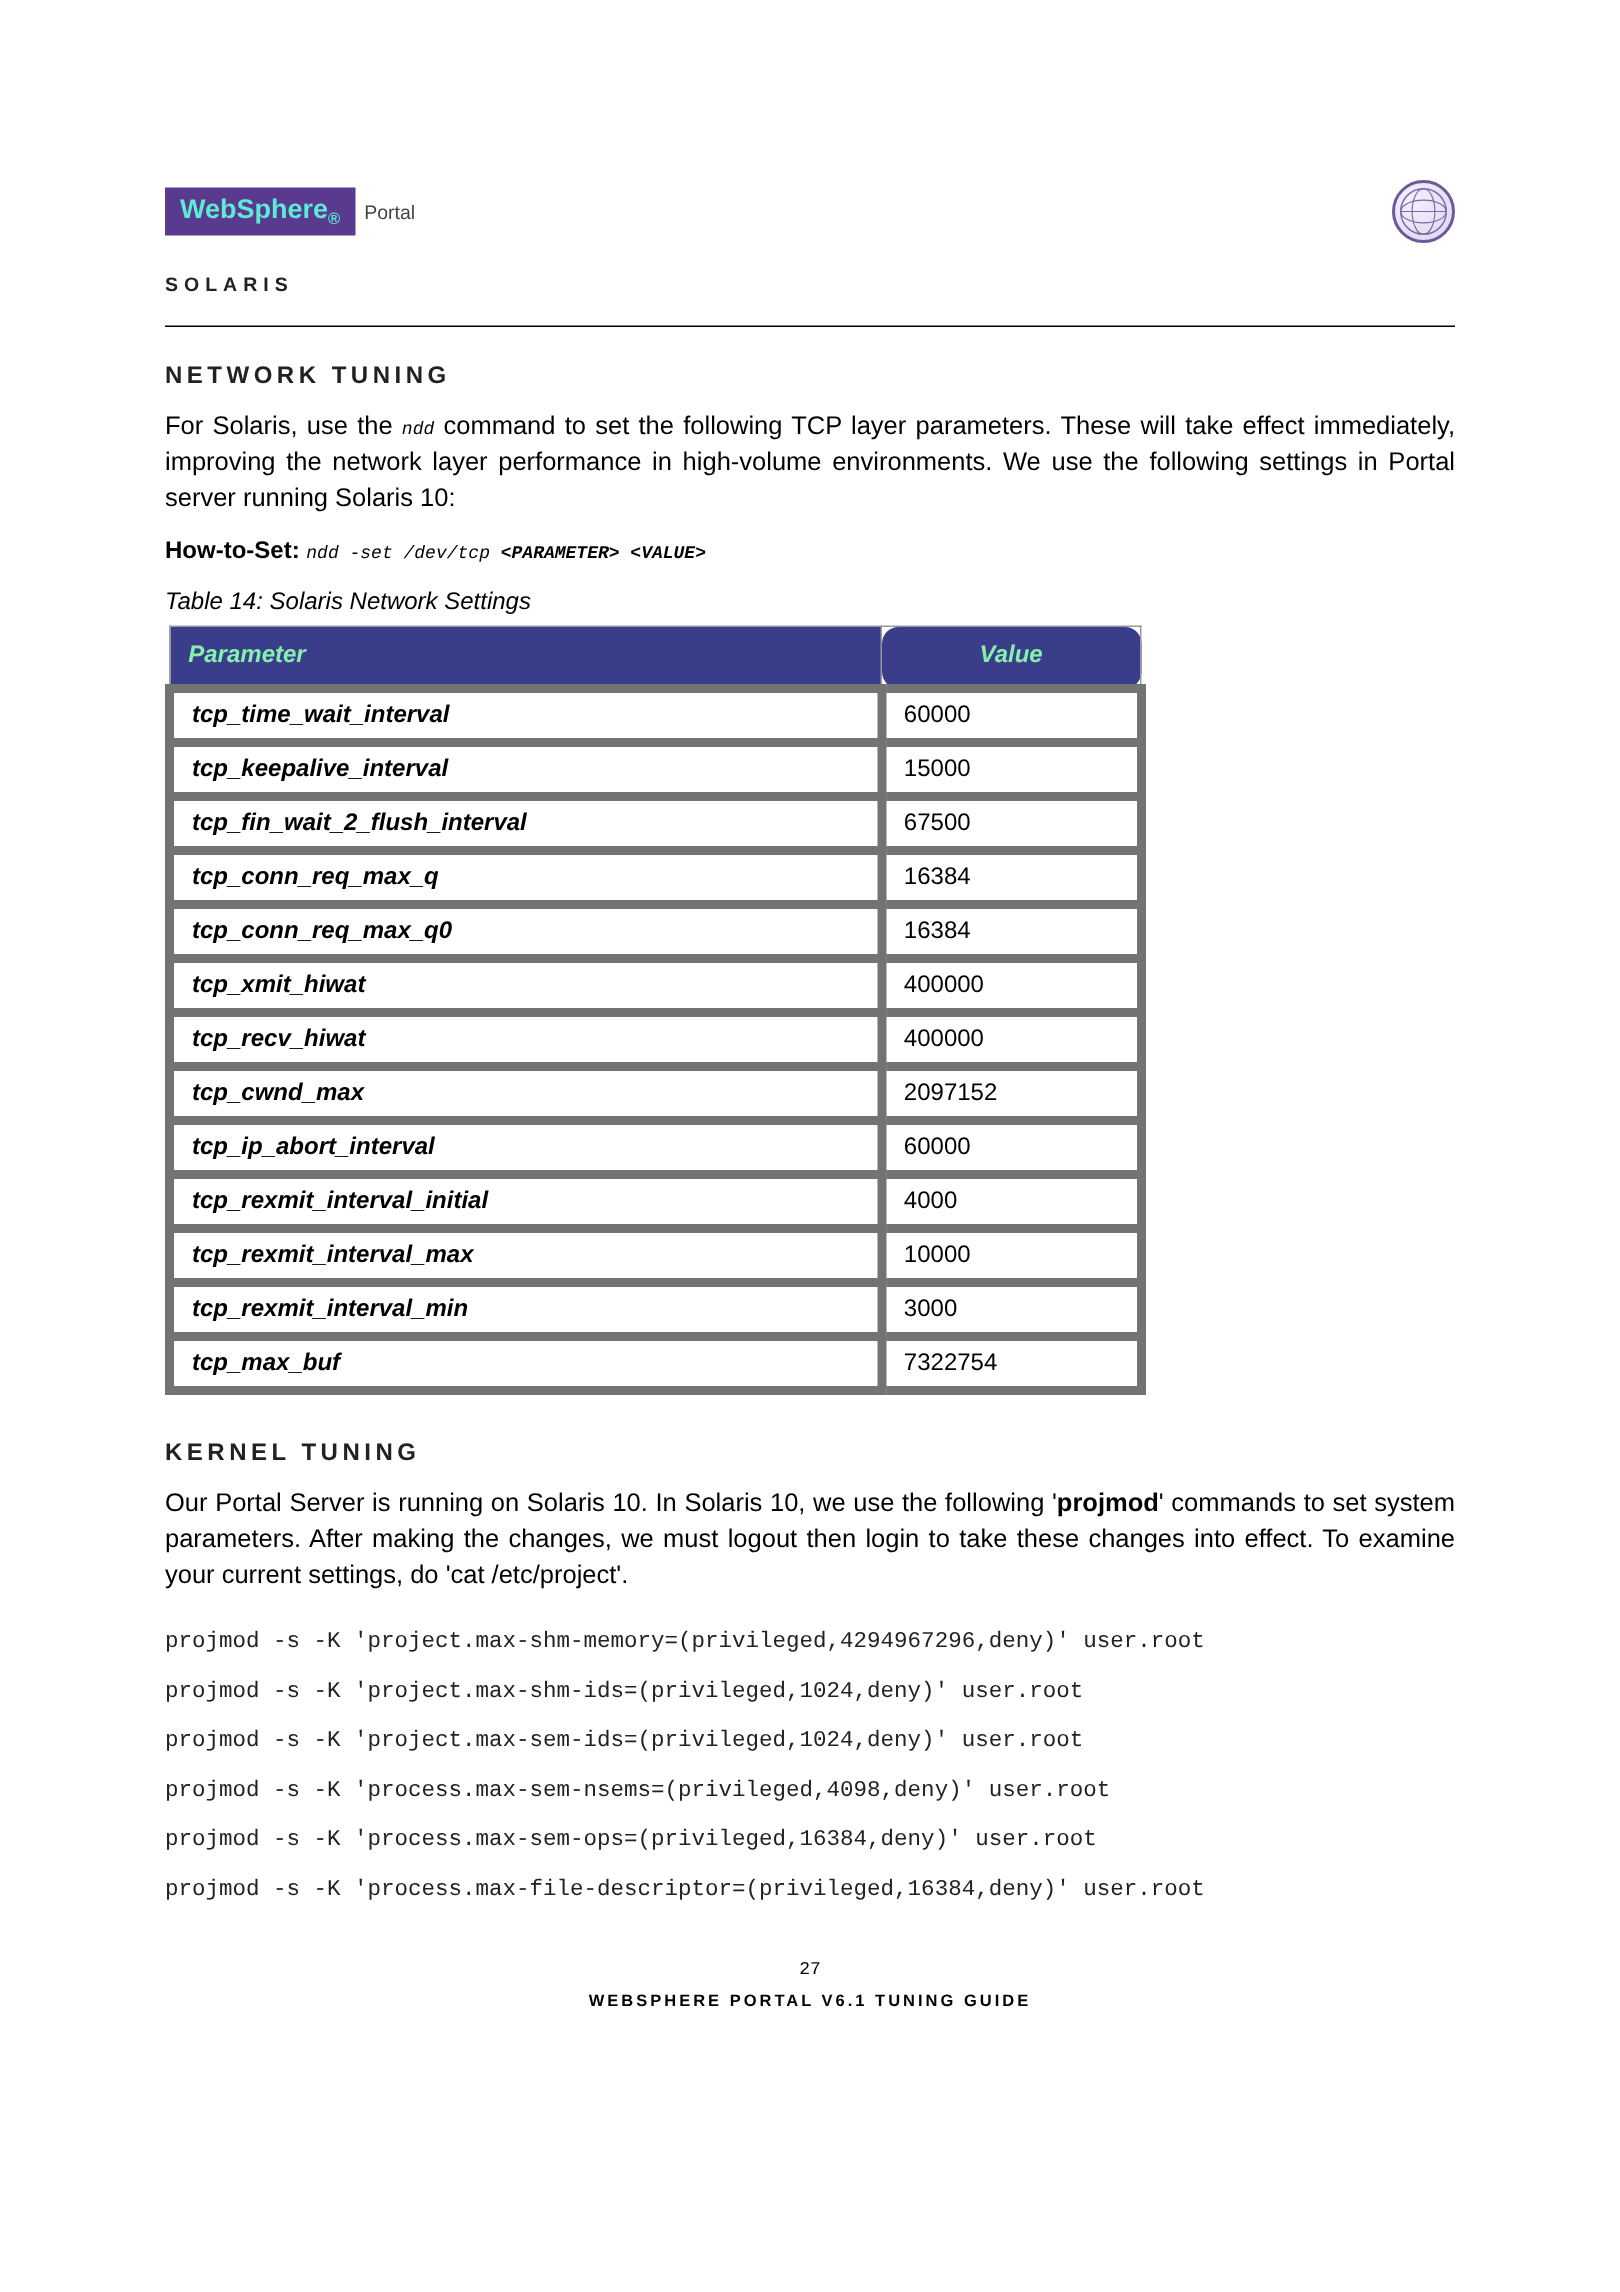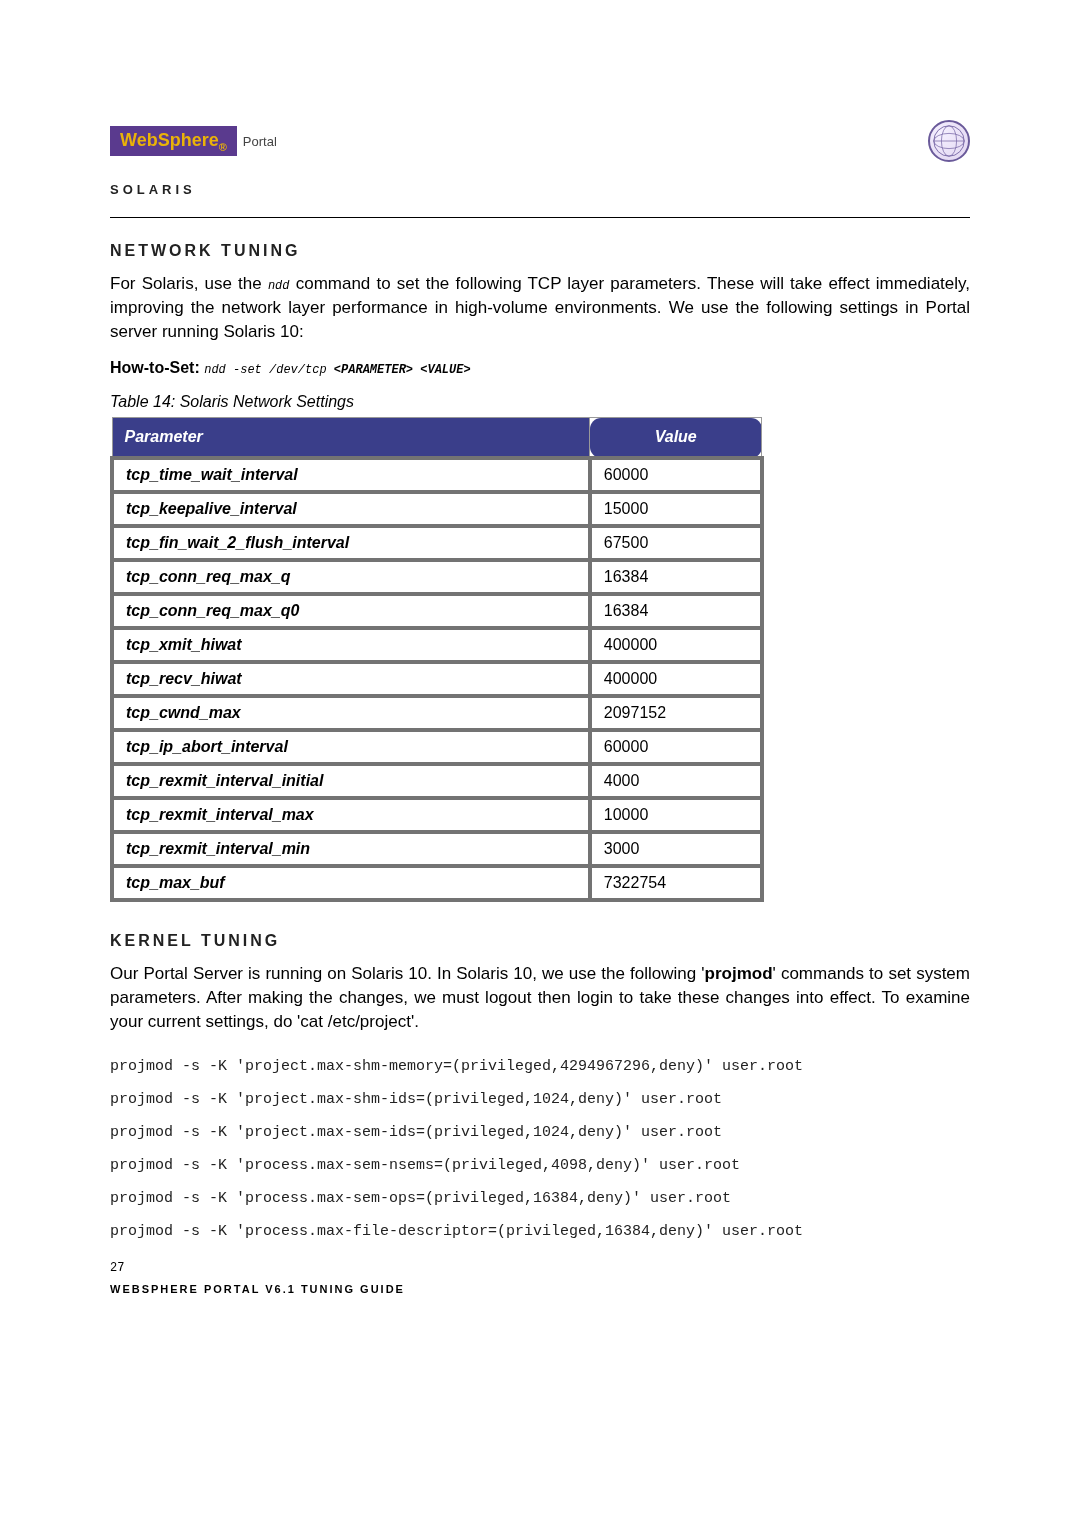--- a/index.html
+++ b/index.html
@@ -17,21 +17,21 @@
       justify-content: space-between;
       align-items: center;
       margin-bottom: 20px;
     }
     .logo {
       display: inline-flex;
       align-items: center;
     }
     .logo-box {
       background: #5a3a8e;
-      color: #eab308;
+      color: #5eead4;
       font-weight: bold;
       font-size: 18px;
       padding: 4px 10px;
       font-family: Arial, sans-serif;
     }
     .logo-sub {
       font-size: 11px;
       vertical-align: sub;
     }
     .logo-portal {
@@ -88,51 +88,51 @@
       font-size: 16px;
       margin-bottom: 6px;
     }
     table.settings {
       border-collapse: collapse;
       width: 76%;
       margin-bottom: 30px;
     }
     table.settings th {
       background: #3a3e8a;
-      color: #ffffff;
+      color: #86efac;
       font-weight: bold;
       font-style: italic;
       font-size: 16px;
       padding: 10px 12px;
       border: 1px solid #999;
       text-align: left;
     }
     table.settings th.val {
       text-align: center;
       border-radius: 11px;
     }
     table.settings td {
-      border: 4px solid #737373;
+      border: 6px solid #737373;
       padding: 6px 12px;
       font-size: 16px;
     }
     table.settings td.param {
       font-weight: bold;
       font-style: italic;
     }
     .code-block {
       font-family: 'Courier New', Courier, monospace;
       font-size: 15px;
       line-height: 2.2;
       color: #222;
       margin-top: 10px;
     }
     .footer {
-      text-align: left;
-      margin-top: 13px;
+      text-align: center;
+      margin-top: 30px;
     }
     .page-num {
       font-family: 'Courier New', Courier, monospace;
       font-size: 12px;
     }
     .footer-title {
       font-size: 11px;
       font-weight: bold;
       letter-spacing: 2px;
       margin-top: 8px;

